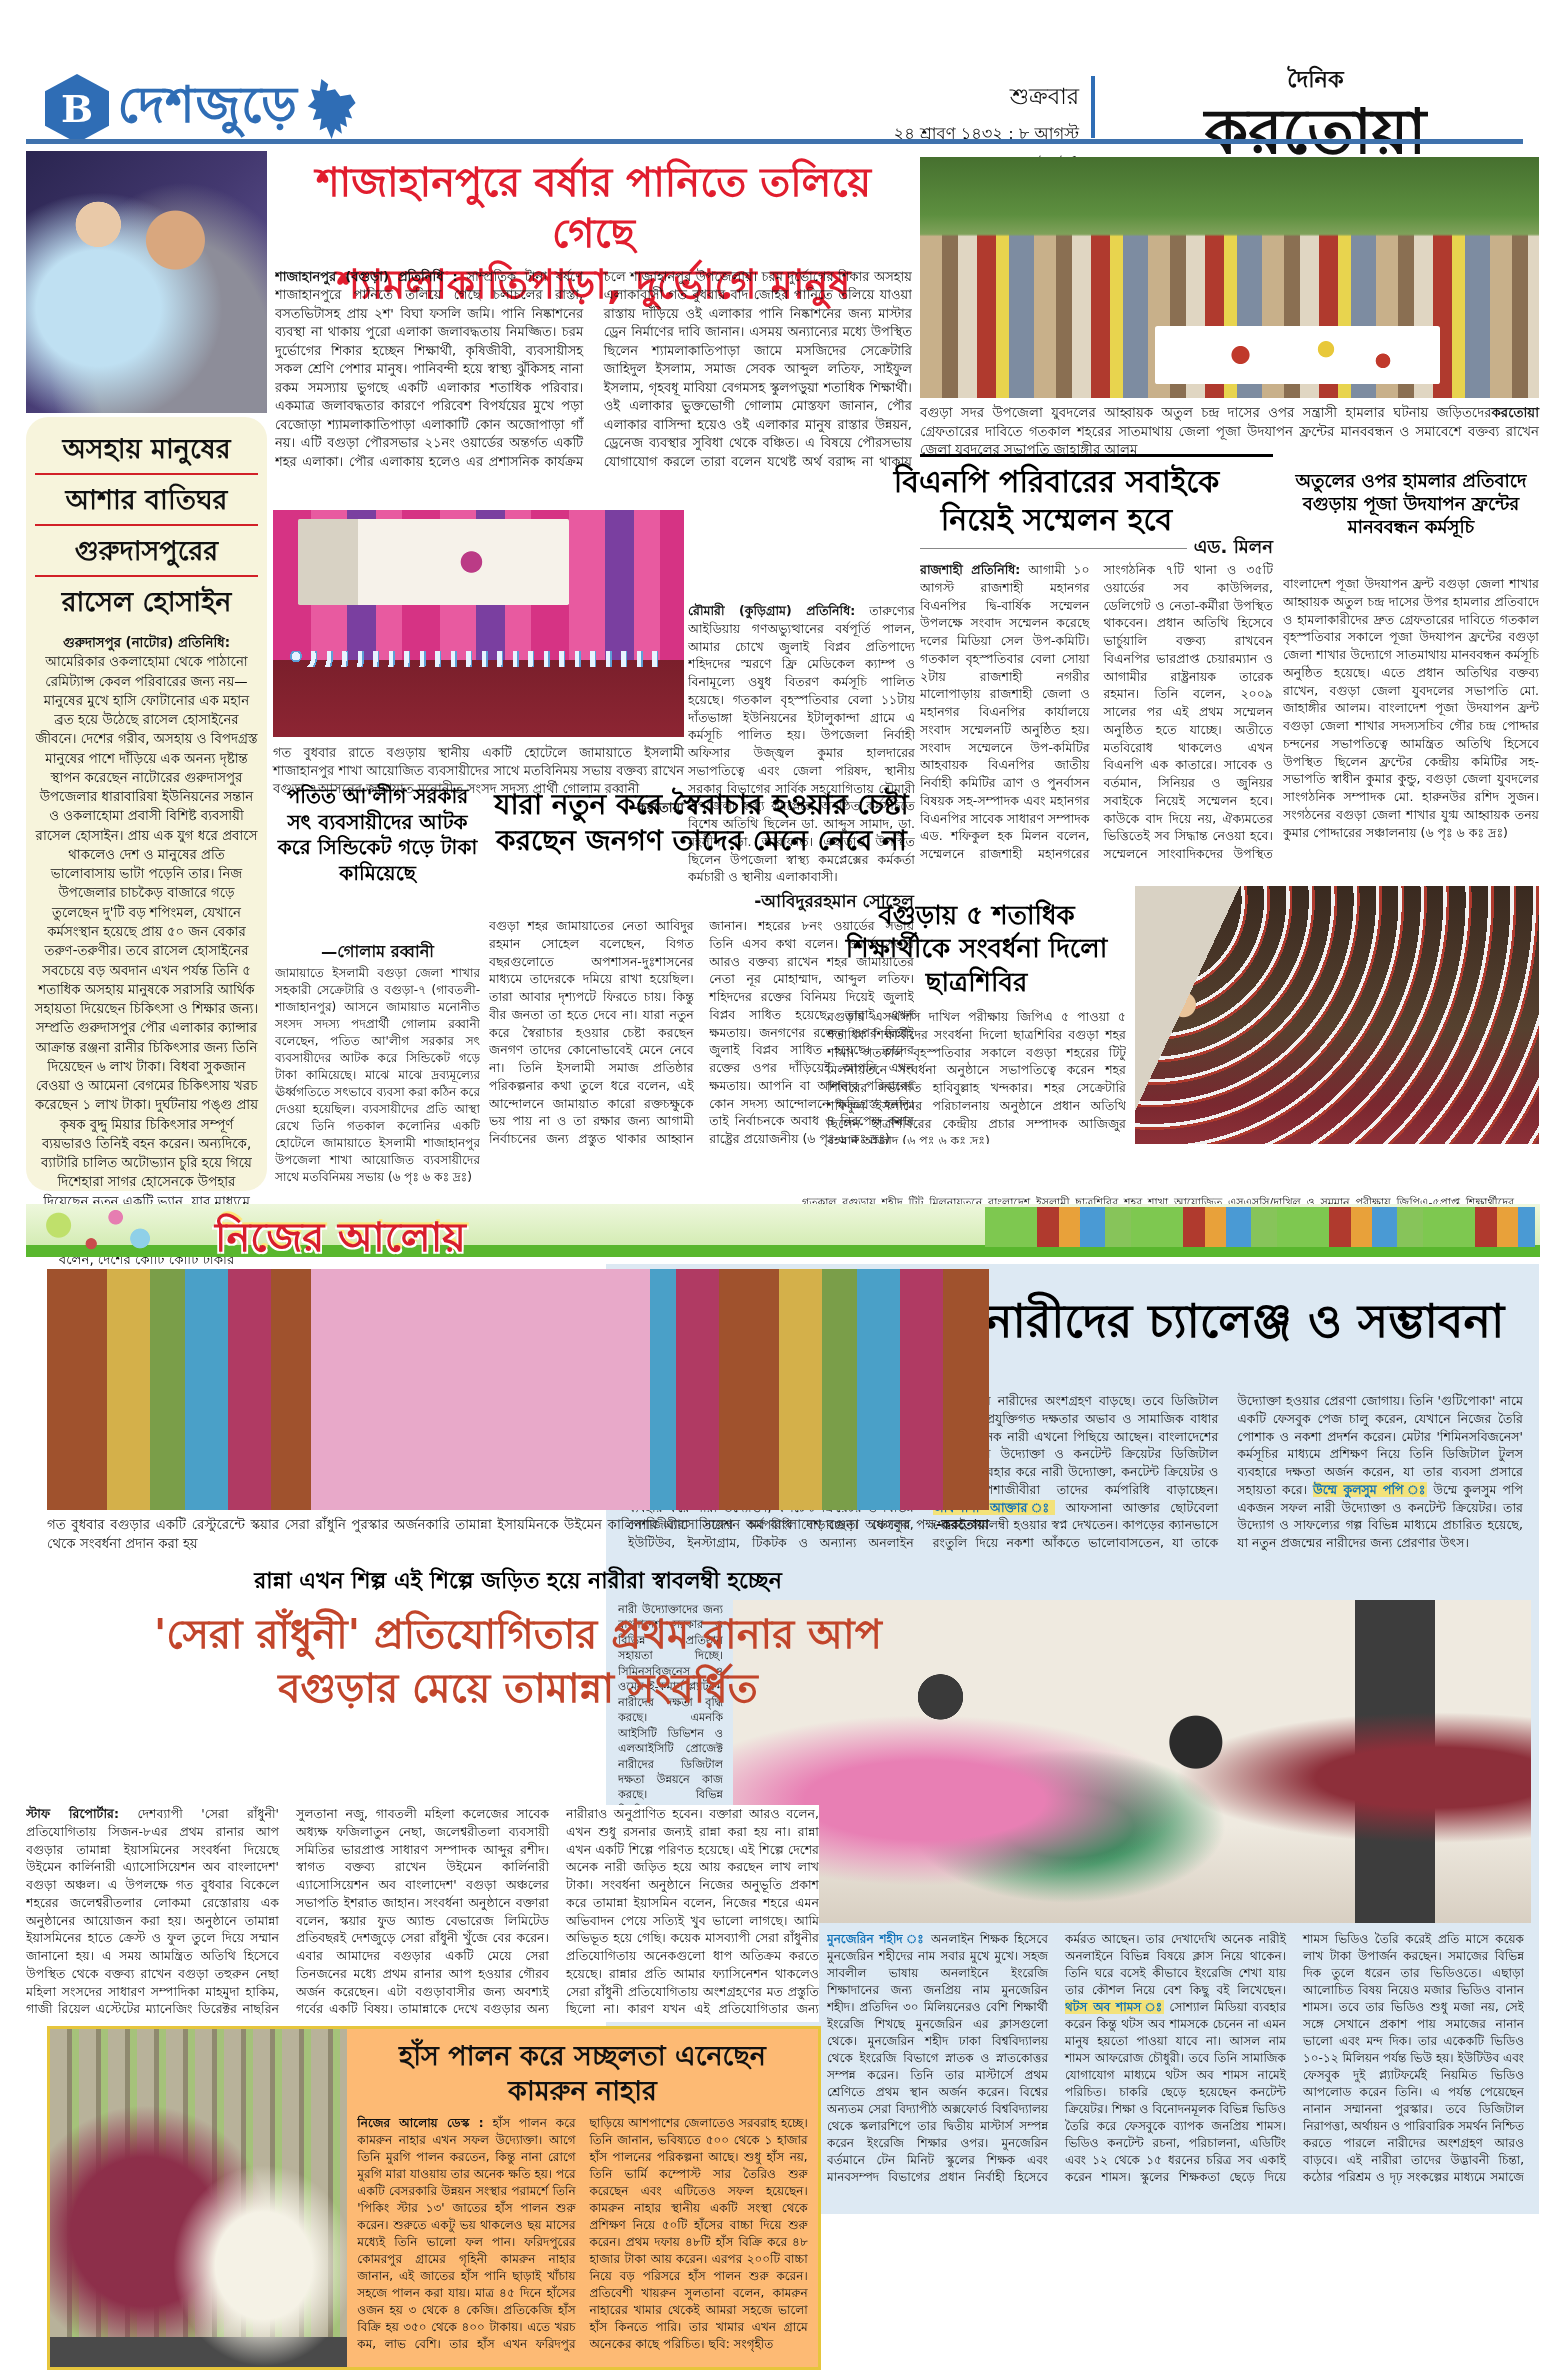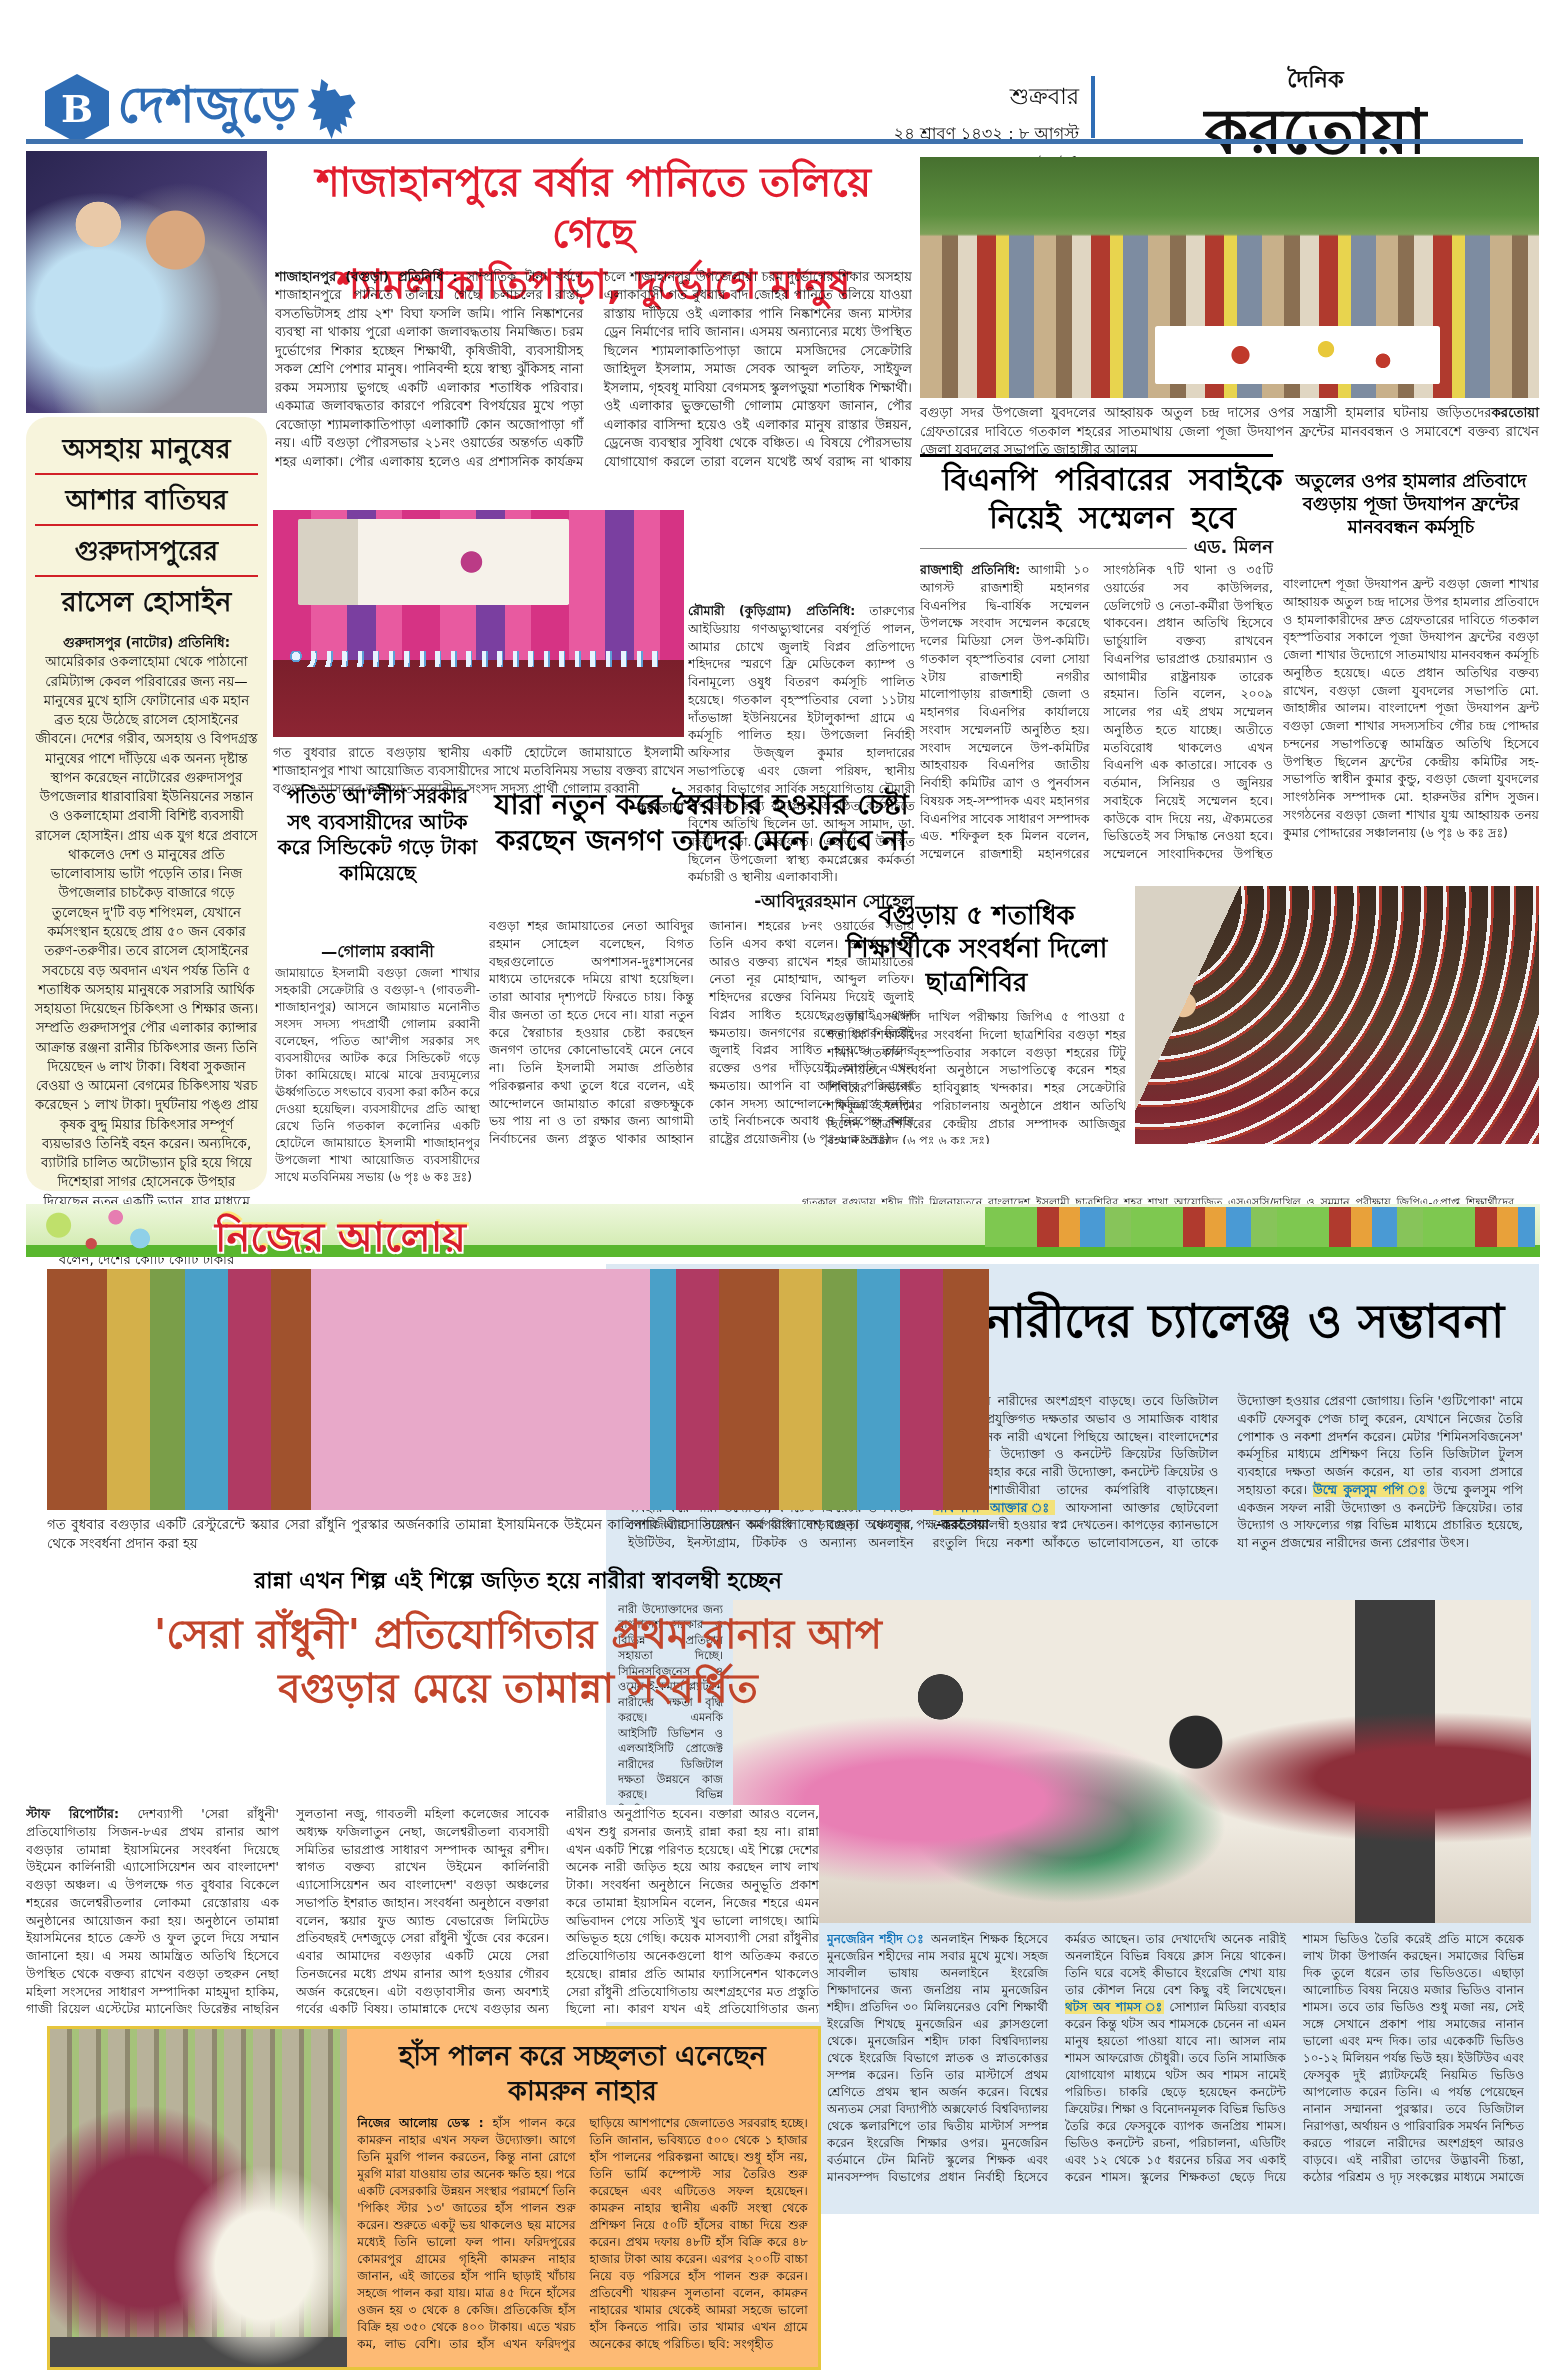--- a/index.html
+++ b/index.html
@@ -51,21 +51,21 @@
     background:
       linear-gradient(180deg,#46702f 0,#5d8f3f 24%,#7fa15a 32%, transparent 33%),
       repeating-linear-gradient(90deg,#c8b08a 0 22.4px,#8a6f52 22.4px 38px,#e0d6c2 38px 57px,#b03a2e 57px 76px,#e8d44e 76px 89px,#7d8ca1 89px 114px),
       linear-gradient(180deg,transparent 0 62%,#9a9187 62%,#b0a89c 100%);}
   .protest-banner{left:38%;top:70%;width:46%;height:24%;background:#fff;border-radius:2.6px;
     background-image:radial-gradient(circle at 30% 50%, #c0392b 0 8.6px, transparent 9.5px),radial-gradient(circle at 60% 40%, #e8c83a 0 7.7px, transparent 8.6px),radial-gradient(circle at 80% 60%, #c0392b 0 6.9px, transparent 7.7px);}
   .protest-caption{left:920px;top:404px;width:619px;}
 
   
   .bnp-rule{left:920px;top:454px;width:353px;height:2.6px;background:#000;}
-  .bnp-hl{left:936px;top:463px;width:353px;font-size:30px;font-family:Liberation Mono, monospace;}
+  .bnp-hl{left:880px;top:463px;width:353px;font-size:30px;}
   .bnp-byline{left:920px;top:533px;width:353px;display:flex;align-items:center;gap:6.9px;}
   .bnp-byline .dash{flex:1;height:1.7px;background:#888;}
   .bnp-body{left:920px;top:561px;width:353px;height:306px;column-count:2;column-gap:13.8px;font-size:12.5px;overflow:hidden;}
 
   .puja-hl{left:1283px;top:469px;width:256px;font-size:18px;}
   .puja-body{left:1283px;top:575px;width:256px;height:297px;font-size:12.5px;overflow:hidden;}
 
   .medical-hl{left:688px;top:495px;width:227px;font-size:23px;}
   .medical-body{left:688px;top:602px;width:227px;height:291px;font-size:12.5px;overflow:hidden;}
 

